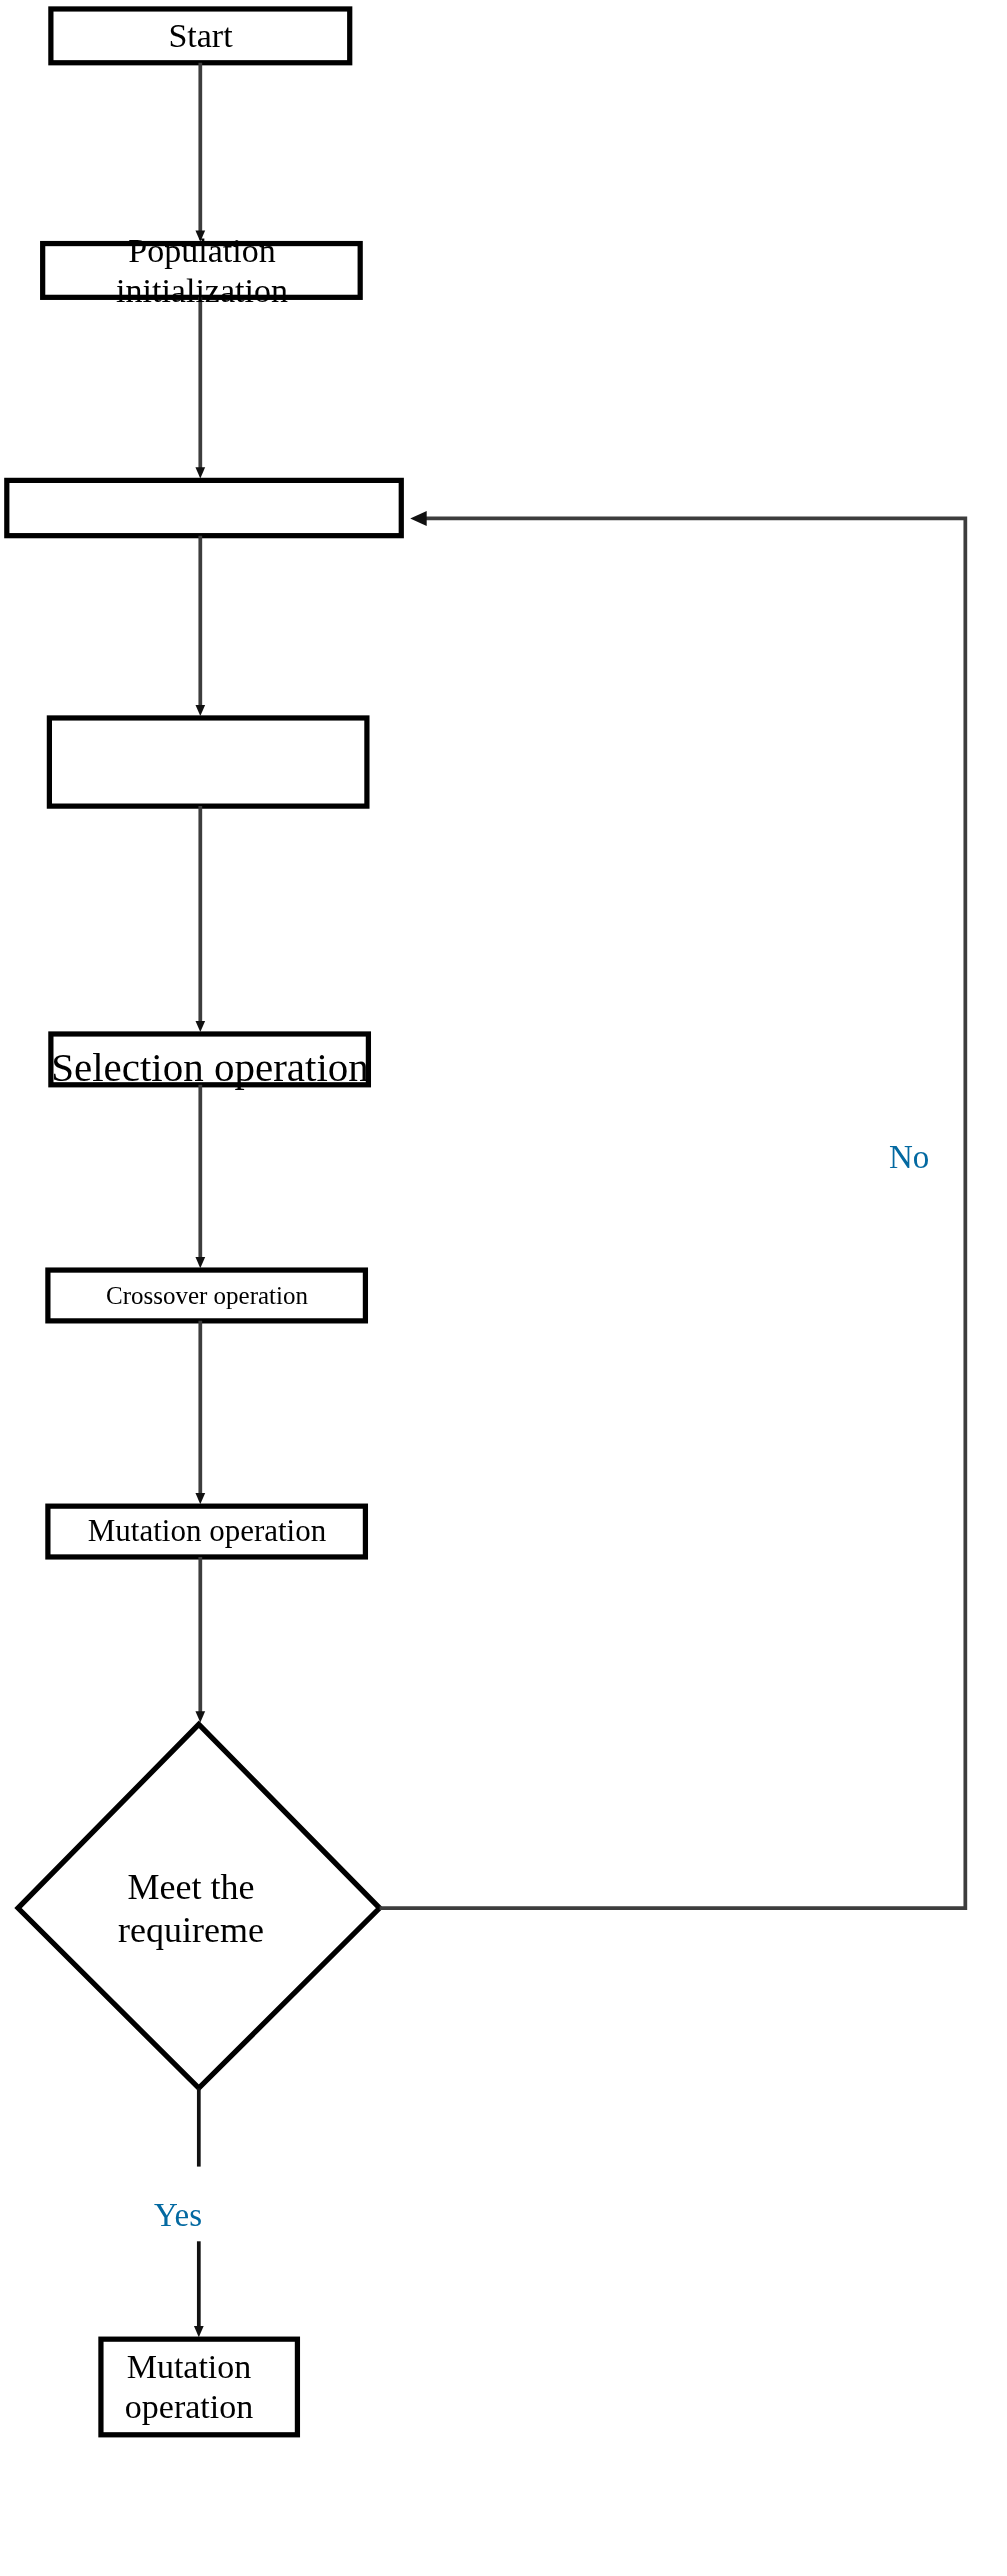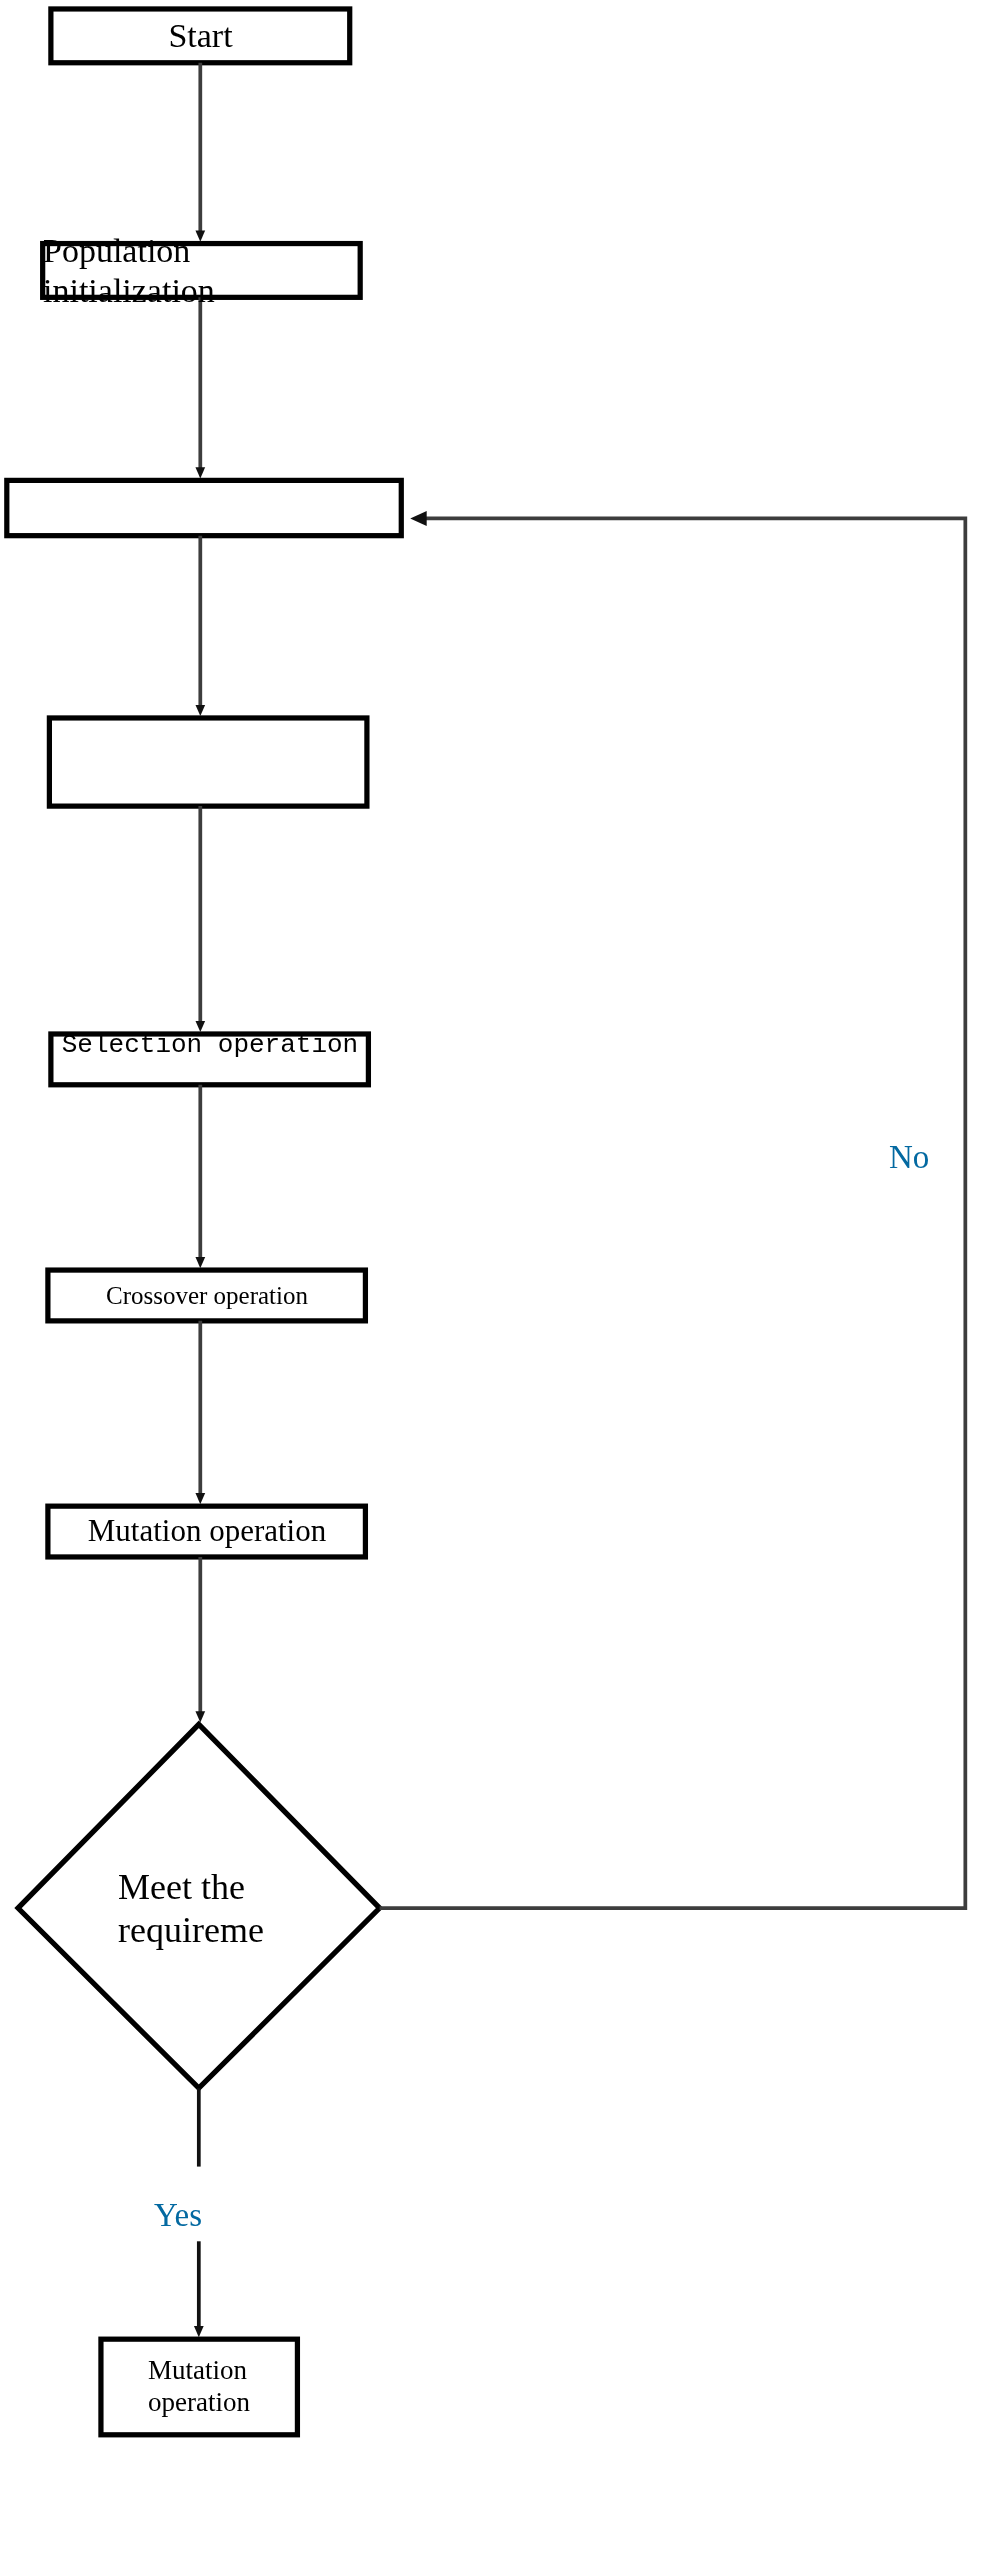--- a/index.html
+++ b/index.html
@@ -20,21 +20,21 @@
     left: 0;
     top: 0;
     width: 1008px;
     height: 2576px;
   }
   .node-label {
     position: absolute;
     display: flex;
     align-items: center;
     justify-content: center;
-    text-align: left;
+    text-align: center;
     color: #000000;
     line-height: 1.18;
     white-space: pre-line;
     pointer-events: none;
   }
   .edge-label {
     position: absolute;
     color: #0369a1;
     text-align: left;
     white-space: nowrap;
@@ -128,30 +128,30 @@
       <line x1="266" y1="3000" x2="266" y2="3121" stroke="#111111" stroke-width="5" marker-end="url(#arrow-dark)"></line>
     </g>
   </svg>
 
   <div class="node-label" style="left:51px; top:9px; width:299px; height:54px; font-size:34px;">Start</div>
 
   <div class="node-label" style="left:43px; top:244px; width:318px; height:54px; font-size:34px;">Population initialization</div>
 
 
 
-  <div class="node-label" style="left:51px; top:1020px; width:318px; height:51px; font-size:26px;font-family:Liberation Mono, monospace;">Selection operation</div>
+  <div class="node-label" style="left:51px; top:1042px; width:318px; height:51px; font-size:41px;">Selection operation</div>
 
   <div class="node-label" style="left:48px; top:1270px; width:318px; height:51px; font-size:25px;">Crossover operation</div>
 
   <div class="node-label" style="left:48px; top:1506px; width:318px; height:51px; font-size:31px;">Mutation operation</div>
 
   <div class="node-label" style="left:64px; top:1845px; width:254px; height:127px; font-size:36px;">Meet the
 requireme</div>
 
-  <div class="node-label" style="left:101px; top:2339px; width:196px; height:96px; font-size:27px;">Mutation
+  <div class="node-label" style="left:91px; top:2339px; width:196px; height:96px; font-size:34px;">Mutation
 operation</div>
 
   <div class="edge-label" style="left:889px; top:1139px; width:67px; font-size:33px;">No</div>
 
   <div class="edge-label" style="left:154px; top:2165px; width:90px; font-size:33px;margin-top:32px;">Yes</div>
 
 </div>
 
 
 </body></html>

